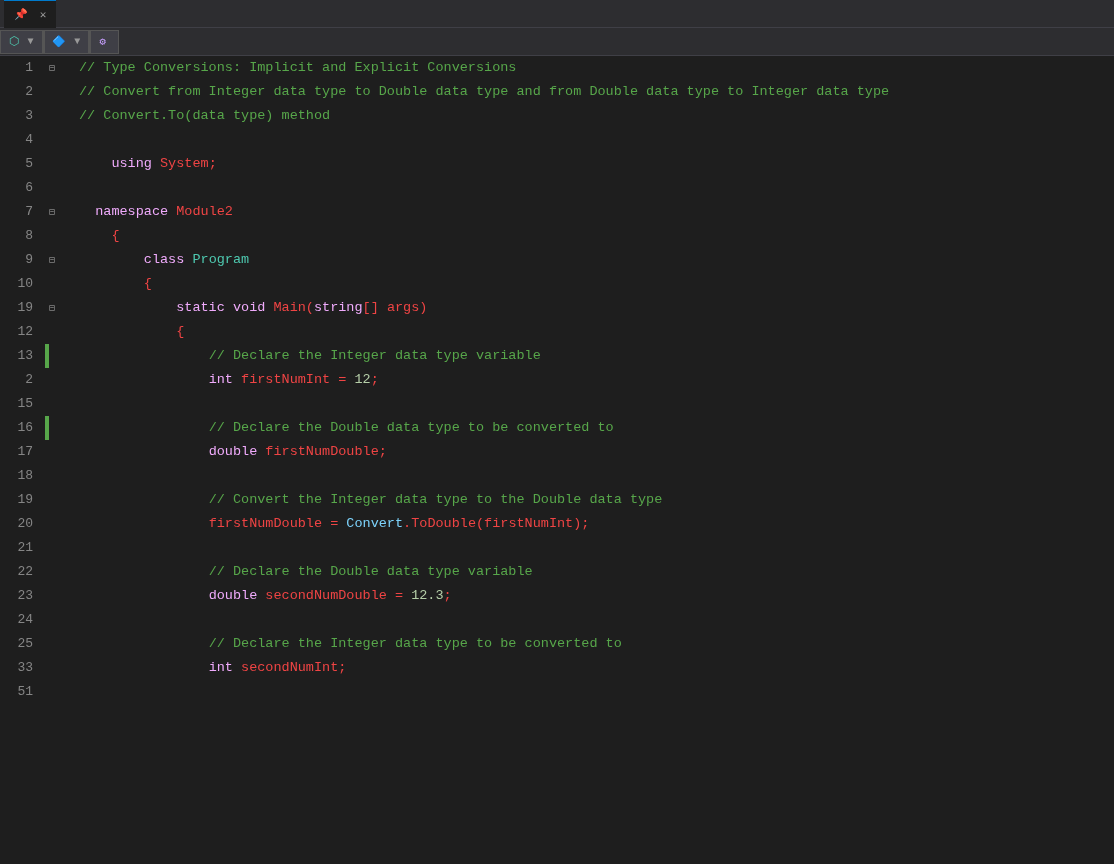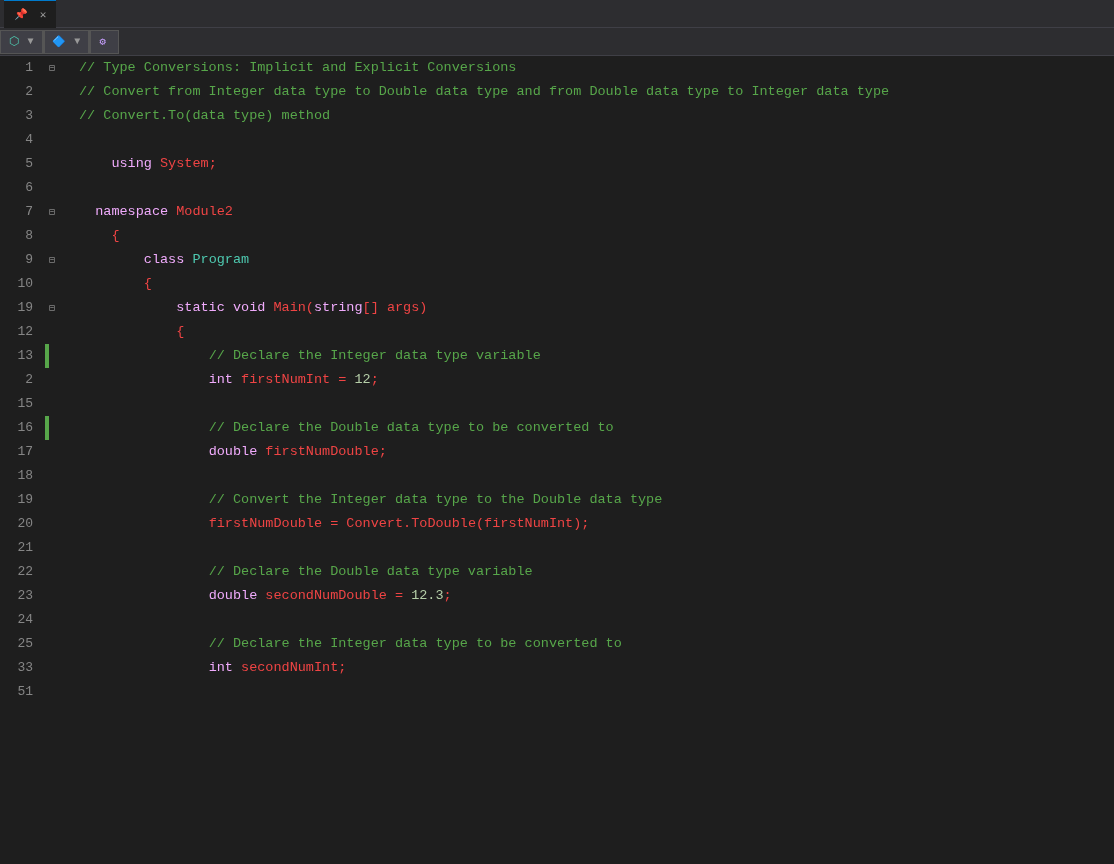--- a/index.html
+++ b/index.html
@@ -134,21 +134,21 @@
       white-space: pre;
     }
 
     
     .kw { color: #f0abfc; } 
     .class-name { color: #4ec9b0; }
     .comment { color: #57a64a; }
     .number { color: #b5cea8; }
     .param { color: #ef4444; }
     .plain { color: #ef4444; }
-    .convert-class { color: #ef4444; }
+    .convert-class { color: #7dd3fc; }
 
     
     .editor-container::-webkit-scrollbar { width: 10px; }
     .editor-container::-webkit-scrollbar-track { background: #1e1e1e; }
     .editor-container::-webkit-scrollbar-thumb { background: #424242; border-radius: 2px; }
   </style>
 </head>
 <body>
 
 <div class="title-bar">

